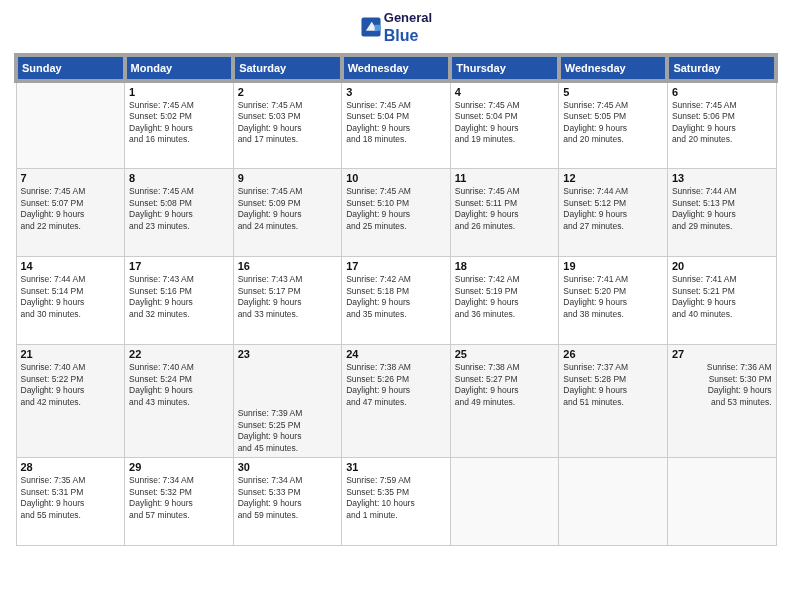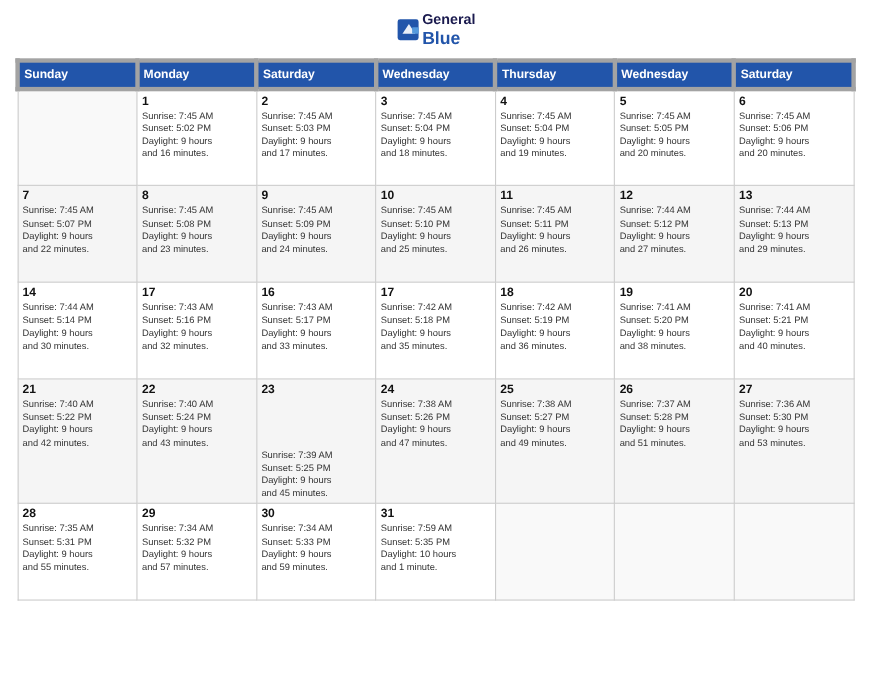--- a/index.html
+++ b/index.html
@@ -305,21 +305,21 @@
           </td>
           <td>
             <span class="day-num">26</span>
             <div class="day-info" style="white-space: pre-line;">Sunrise: 7:37 AM
 Sunset: 5:28 PM
 Daylight: 9 hours
 and 51 minutes.</div>
           </td>
           <td>
             <span class="day-num">27</span>
-            <div class="day-info" style="white-space: pre-line;">Sunrise: 7:36 AM
+            <div class="day-info" style="white-space: pre-line; text-align: right;">Sunrise: 7:36 AM
 Sunset: 5:30 PM
 Daylight: 9 hours
 and 53 minutes.</div>
           </td>
         </tr>
         <tr>
           <td>
             <span class="day-num">28</span>
             <div class="day-info" style="white-space: pre-line;">Sunrise: 7:35 AM
 Sunset: 5:31 PM

